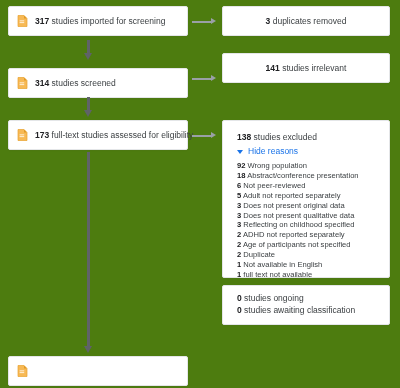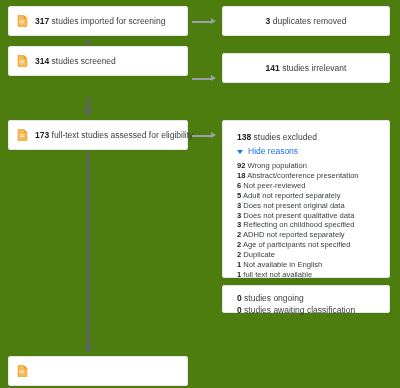--- a/index.html
+++ b/index.html
@@ -129,21 +129,21 @@
     white-space: nowrap;
   }
   .reason-list li b {
     font-weight: bold;
     color: #202124;
   }
 
   
   .ongoing {
     top: 285px;
-    height: 28px;
+    height: 40px;
     padding: 7px 4px 0 14px;
   }
   .ongoing .line {
     font-size: 8.5px;
     line-height: 11.5px;
     color: #3c4043;
     white-space: nowrap;
   }
   .ongoing .line b { font-weight: bold; color: #202124; }
 
@@ -216,21 +216,21 @@
 
   <div class="h-arrow" style="left:192px; top:18px;">
     <div class="shaft"></div>
     <div class="head"></div>
   </div>
 
   <div class="card result centered" style="top:6px;justify-content:center;">
     <span class="rtext"><b>3</b><span> duplicates removed</span></span>
   </div>
 
-  <div class="card stage" style="top:46px;">
+  <div class="card stage" style="top:68px;">
     <svg class="doc-icon" viewBox="0 0 11 12">
       <path d="M1 0.5 H7 L10 3.5 V11.5 H1 Z" fill="#f7b955" stroke="#e8a22e" stroke-width="0.7"></path>
       <path d="M7 0.5 V3.5 H10 Z" fill="#e09a26"></path>
       <rect x="2.6" y="5.4" width="4.6" height="0.9" fill="#ffffff" opacity="0.85"></rect>
       <rect x="2.6" y="7.2" width="4.6" height="0.9" fill="#ffffff" opacity="0.85"></rect>
     </svg>
     <span class="label"><b>314</b><span> studies screened</span></span>
   </div>
 
   <div class="v-arrow" style="top:97px; height:20px;">

